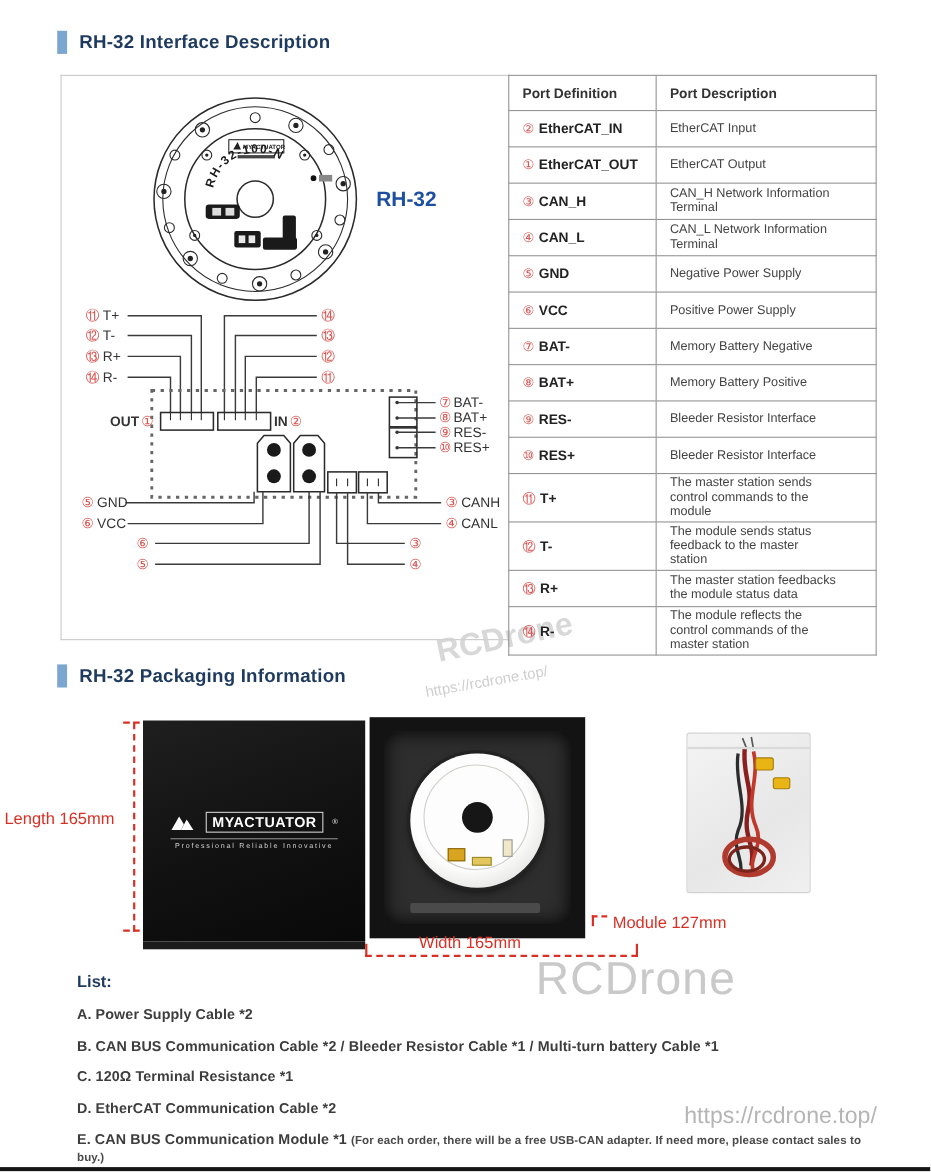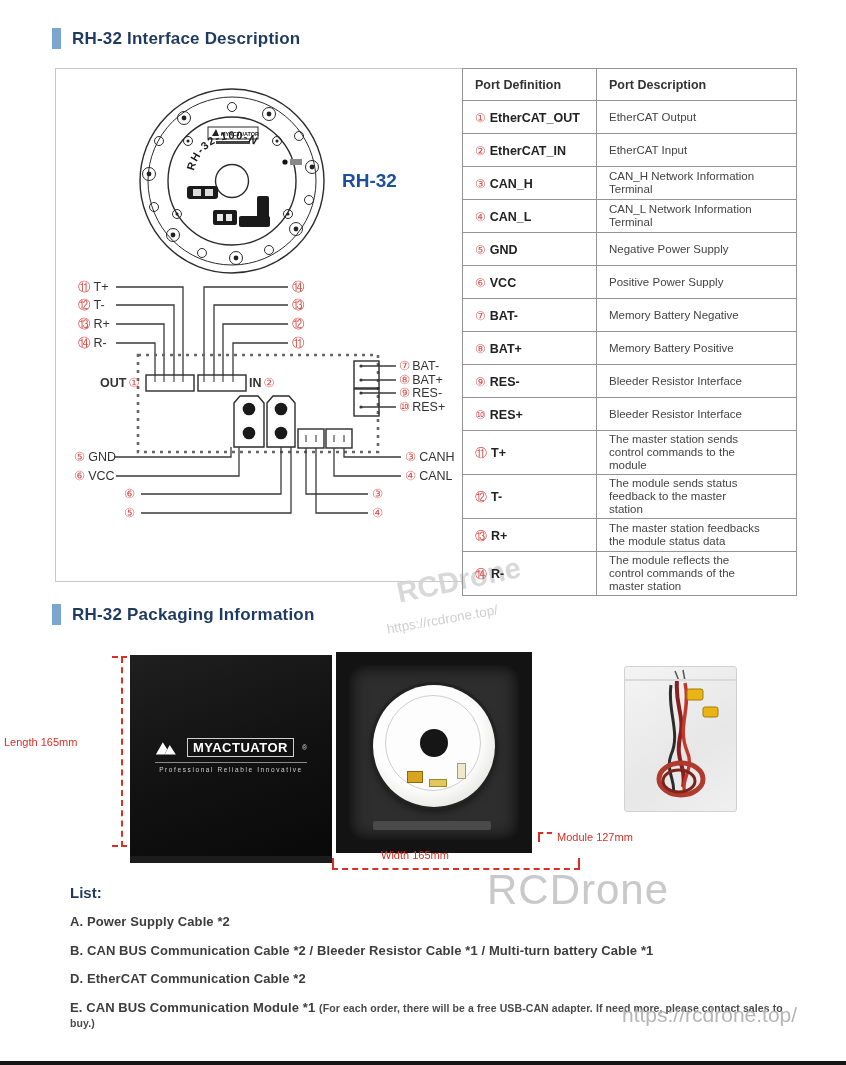--- a/index.html
+++ b/index.html
@@ -37,21 +37,21 @@
   .pt-desc { font-size:11.5px; color:#444; line-height:13px; display:block; padding-right:34px; }
 
   
   .wm { color:#c8c8c8; pointer-events:none; position:absolute; }
   .wm-fig-brand { left:340px; top:495px; font-size:29px; font-weight:bold; color:#d2d2d2; transform:rotate(-12deg); opacity:.85; }
   .wm-fig-url { left:330px; top:543px; font-size:13.5px; color:#cfcfcf; transform:rotate(-10deg); }
   .wm-big { left:487px; top:866px; font-size:42px; color:#c9c9c9; font-weight:500; letter-spacing:1px; }
   .wm-url { left:622px; top:1003px; font-size:21px; color:#b5b5b5; }
 
   
-  .dim-label { position:absolute; color:#d93025; font-size:11px;text-align:center; }
+  .dim-label { position:absolute; color:#d93025; font-size:15px;text-align:center; }
   .len-line { position:absolute; left:121px; top:657px; height:190px; border-left:2px dashed #d93025; }
   .len-tick-t { position:absolute; left:112px; top:656px; width:24px; border-top:2px dashed #d93025; }
   .len-tick-b { position:absolute; left:112px; top:845px; width:24px; border-top:2px dashed #d93025; }
   .width-line { position:absolute; left:332px; top:868px; width:248px; border-top:2px dashed #d93025; }
   .width-tick-l { position:absolute; left:332px; top:858px; height:12px; border-left:2px dashed #d93025; }
   .width-tick-r { position:absolute; left:578px; top:858px; height:12px; border-left:2px dashed #d93025; }
   .height-tick { position:absolute; left:538px; top:832px; width:14px; height:10px;
      border-left:2px dashed #d93025; border-top:2px dashed #d93025; }
 
   .closed-box { position:absolute; left:130px; top:655px; width:202px; height:201px;
@@ -266,29 +266,29 @@
       <colgroup>
           <col class="c1">
           <col class="c2">
         </colgroup>
       <tbody>
           <tr>
         <th>Port Definition</th>
         <th>Port Description</th>
       </tr>
       <tr>
+            <td><span class="pt-name"><span class="pt-num">②</span><span>EtherCAT_IN</span></span></td>
+            <td>
+              <span class="pt-desc">EtherCAT Input</span>
+            </td>
+          </tr>
+      <tr>
             <td><span class="pt-name"><span class="pt-num">①</span><span>EtherCAT_OUT</span></span></td>
             <td>
               <span class="pt-desc">EtherCAT Output</span>
-            </td>
-          </tr>
-      <tr>
-            <td><span class="pt-name"><span class="pt-num">②</span><span>EtherCAT_IN</span></span></td>
-            <td>
-              <span class="pt-desc">EtherCAT Input</span>
             </td>
           </tr>
       <tr>
             <td><span class="pt-name"><span class="pt-num">③</span><span>CAN_H</span></span></td>
             <td>
               <span class="pt-desc">CAN_H Network Information Terminal</span>
             </td>
           </tr>
       <tr>
             <td><span class="pt-name"><span class="pt-num">④</span><span>CAN_L</span></span></td>
@@ -418,20 +418,21 @@
       <path d="M50 4 L54 14 M58 3 L60 14" stroke="#555" stroke-width="1.5"></path>
     </svg>
   </div>
 
   <div class="wm wm-big">RCDrone</div>
 
   <div class="list-block">
     <div class="list-title">List:</div>
     <div class="list-item"><span>A. Power Supply  Cable *2</span><span class="list-note"></span></div>
     <div class="list-item"><span>B. CAN BUS Communication Cable  *2  /  Bleeder Resistor Cable *1  /  Multi-turn battery  Cable *1</span><span class="list-note"></span></div>
+    <div class="list-item"><span>C. 120Ω Terminal Resistance  *1</span><span class="list-note"></span></div>
     <div class="list-item"><span>D. EtherCAT Communication Cable  *2</span><span class="list-note"></span></div>
     <div class="list-item"><span>E. CAN BUS Communication Module *1 </span><span class="list-note">(For each order, there will be a free USB-CAN adapter. If need more, please contact sales to buy.)</span></div>
   </div>
 
   <div class="wm wm-url">https://rcdrone.top/</div>
 
   <div class="bottom-bar"></div>
 </div>
 
 </body></html>

